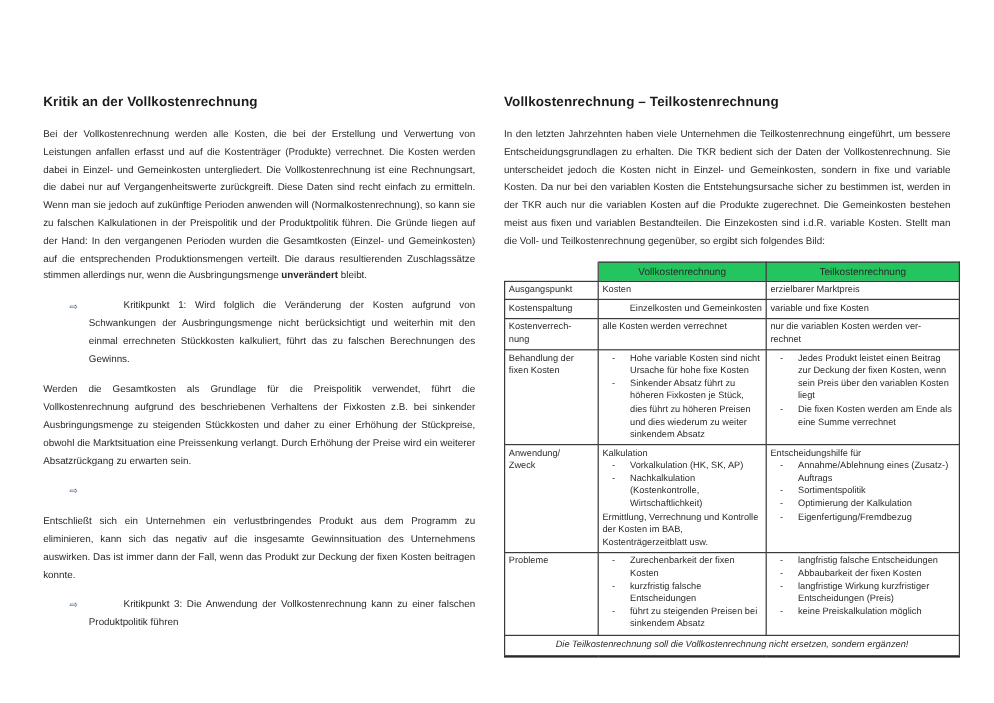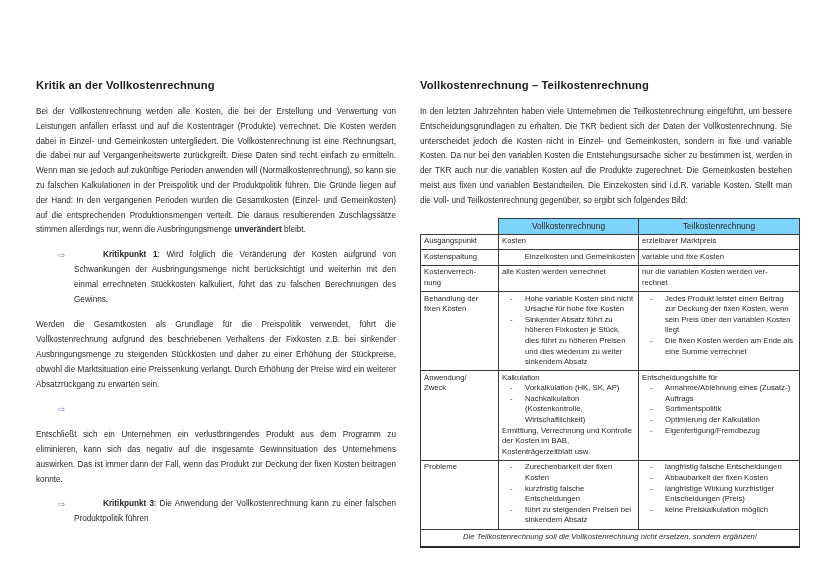--- a/index.html
+++ b/index.html
@@ -75,21 +75,21 @@
     color: #3b5a8f;
   }
   .kritik .ktext {
     flex: 1 1 auto;
     font-size: 8.2px;
     line-height: 14.8px;
     text-align: justify;
     color: #2b2a28;
   }
   .kritik .klabel {
-    font-weight: 700;
+    font-weight: 400;
     color: #1d1d1b;
     padding-left: 29px;
   }
 
   
   table.cmp {
     border-collapse: collapse;
     width: 379px;
     margin-top: 5px;
     table-layout: fixed;
@@ -98,21 +98,21 @@
     border: 1px solid #3a3a3a;
     vertical-align: top;
     padding: 1.5px 3px 2.5px 3px;
     font-size: 7.7px;
     line-height: 10.6px;
     font-weight: 400;
     color: #2b2a28;
     text-align: left;
   }
   table.cmp thead th {
-    background: #7dd3fc;
+    background: #22c55e;
     text-align: center;
     font-weight: 400;
     font-size: 8.4px;
     padding-top: 2px;
     padding-bottom: 2.5px;
   }
   table.cmp thead th.blank { background: #ffffff; border-top-color: #ffffff; border-left-color:#ffffff;}
   col.c1 { width: 78px; }
   col.c2 { width: 140px; }
   col.c3 { width: 161px; }

